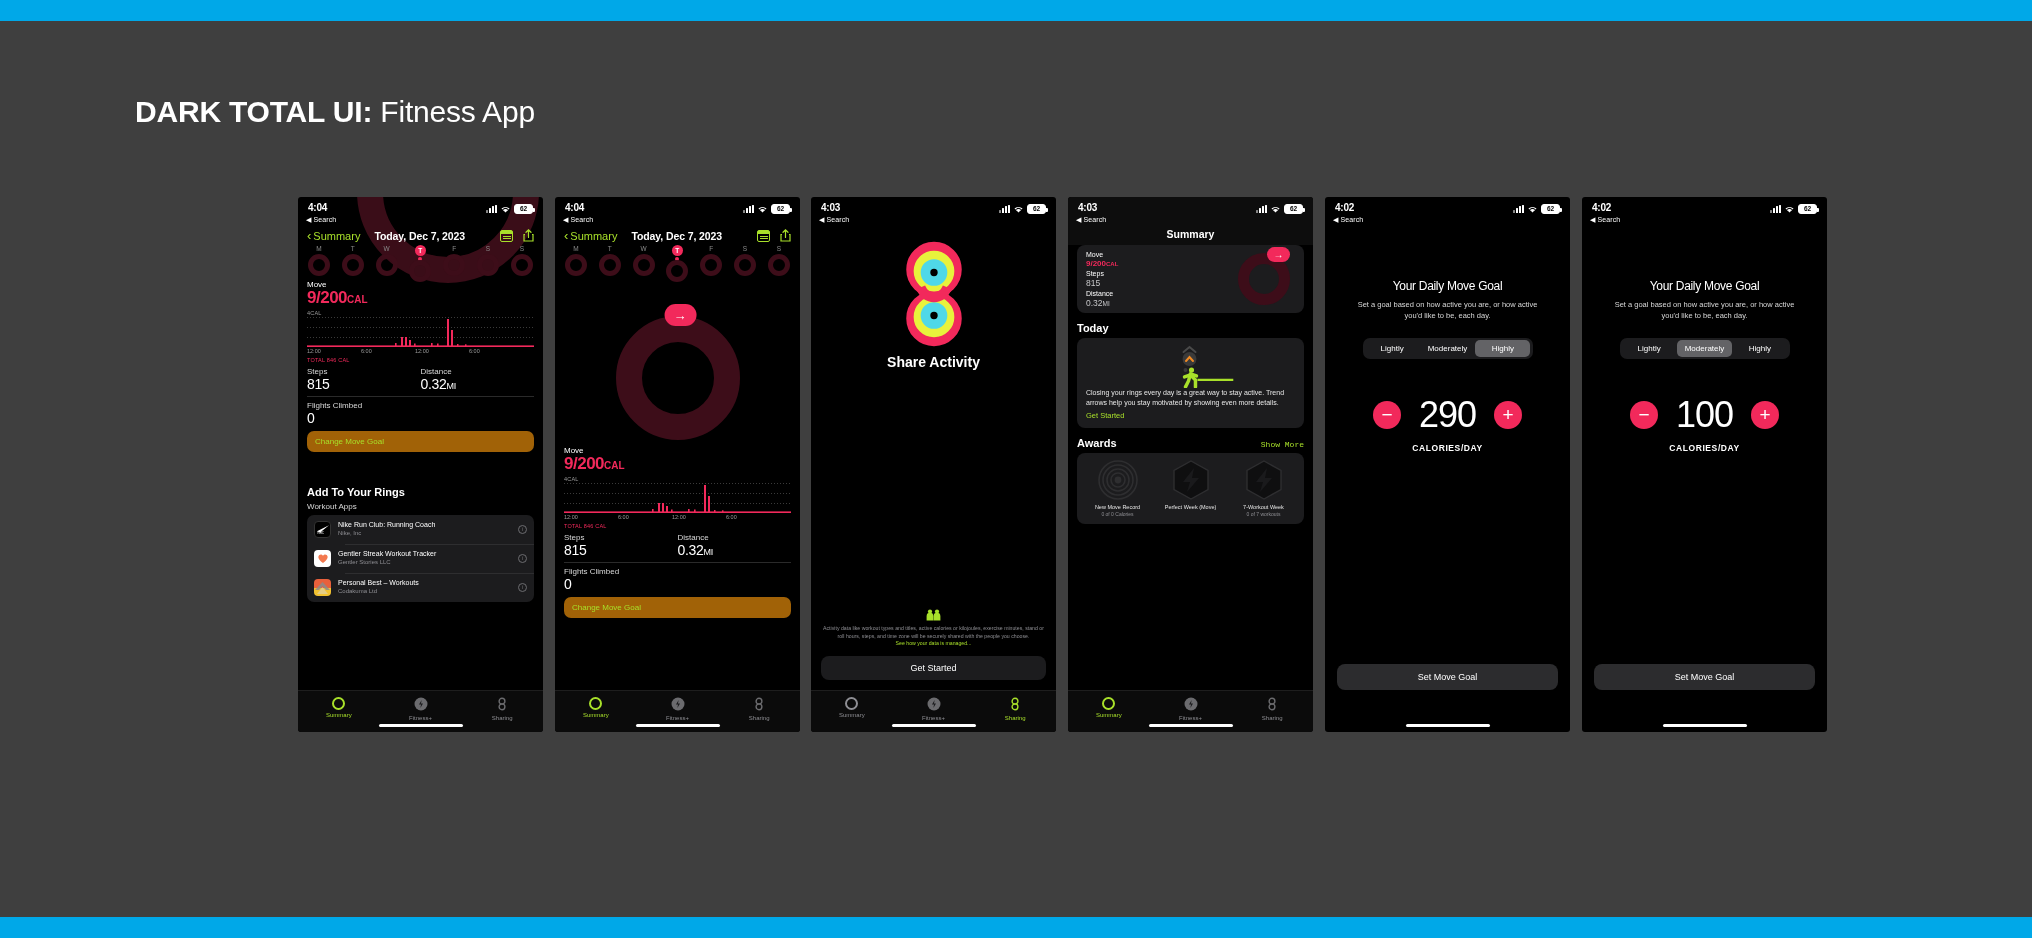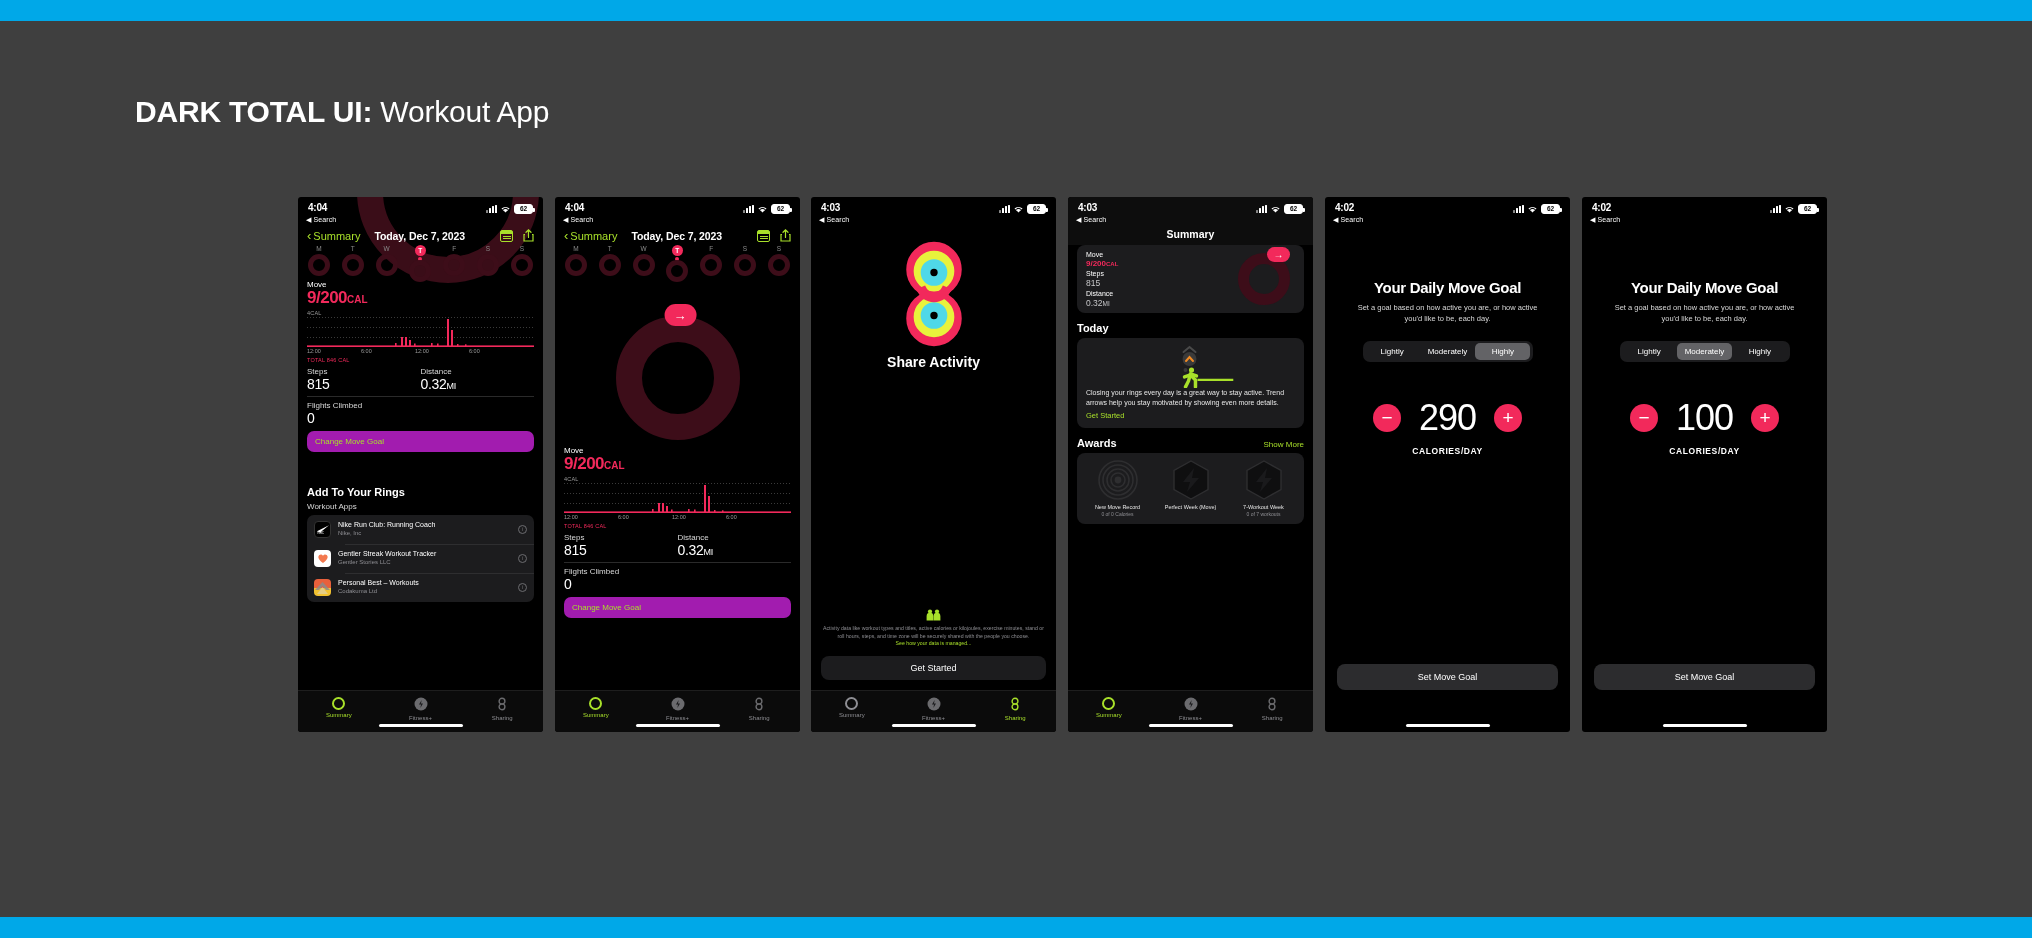--- a/index.html
+++ b/index.html
@@ -117,21 +117,21 @@
   
   .divider { height:1px; background:#2a2a2a; margin: 4px 9px 0; }
   .metrics { display:flex; padding: 4px 9px 0; }
   .metric { flex:1; }
   .metric .lbl { font-size: 8px; color:#d8d8d8; }
   .metric .val { font-size: 14px; color:#fff; font-weight:400; letter-spacing:-0.3px;}
   .metric .val small { font-size: 9px; }
 
   .flights { padding: 4px 9px 0; }
   .cmg-card {
-    margin: 5px 9px 0; background:#a21caf; border-radius:7px;
+    margin: 5px 9px 0; background:#a16207; border-radius:7px;
     padding: 6px 8px; color:#a8e02a; font-size:8px;
   }
 
   .sec-title { padding: 9px 9px 0; font-size: 11px; font-weight:700; color:#fff;margin-top:25px;}
   .sub-title { padding: 4px 9px 0; font-size: 8px; color:#d8d8d8;}
 
   .applist { margin: 4px 9px 0; background:#1c1c1e; border-radius:7px; overflow:hidden;}
   .approw { display:flex; align-items:center; gap:7px; padding: 6px 7px; position:relative;}
   .approw + .approw::before { content:""; position:absolute; left:38px; right:0; top:0; height:1px; background:#2e2e30;}
   .appicon { width:17px;height:17px;border-radius:4px; flex:0 0 auto; display:flex;align-items:center;justify-content:center; overflow:hidden;}
@@ -180,32 +180,32 @@
   .p4-header { text-align:center; font-size:10.5px; font-weight:700; padding: 1px 0 5px; background:#0d0d0d;}
   .sumcard { margin: 0 9px; background:#1c1c1e; border-radius:8px; padding: 6px 9px; position:relative; height:68px;}
   .sumcard .k { font-size:7px; color:#fff;}
   .sumcard .v { font-size:8px; font-weight:700; line-height:1.5;}
   .sumcard .v.move { color:#f2295b;}
   .sumcard .v.plain { color:#c6c6c8; font-weight:400; font-size:8.5px;}
   .sumring { position:absolute; right:14px; top:8px; width:52px;height:52px;border-radius:50%;border:11px solid #3d0d19;}
   .sumarrow { position:absolute; right:14px; top:2px; width:23px;height:15px;border-radius:8px;background:#f2295b;display:flex;align-items:center;justify-content:center;font-size:10px;color:#fff;}
   .h2row { display:flex; align-items:baseline; padding: 9px 9px 4px;}
   .h2row .h2 { font-size:11px; font-weight:700;}
-  .h2row .more { margin-left:auto; font-size:8px; color:#a8e02a;}
+  .h2row .more { margin-left:auto; font-size:8px; color:#a8e02a;font-family:Liberation Mono, monospace;}
   .trendcard { margin:0 9px; background:#1c1c1e; border-radius:8px; padding: 6px 9px 8px; }
   .trend-art { height:44px; position:relative;}
   .trendtxt { font-size:7px; color:#e6e6e6; line-height:1.45;}
   .trendlink { font-size:7.5px; color:#a8e02a; margin-top:3px;}
   .awardscard { margin: 0 9px; background:#1c1c1e; border-radius:8px; padding: 7px 4px 6px; display:flex;}
   .award { flex:1; text-align:center;}
   .award .anm { font-size:5.5px; color:#e6e6e6; margin-top:2px; line-height:1.3;}
   .award .asub { font-size:5px; color:#8e8e93; line-height:1.3;}
 
   
-  .goal-h1 { text-align:center; font-size:15px; font-weight:700; margin-top:52px; letter-spacing:-0.3px;}
+  .goal-h1 { text-align:center; font-size:12px; font-weight:400; margin-top:52px; letter-spacing:-0.3px;}
   .goal-p { text-align:center; font-size:7.5px; color:#d8d8d8; line-height:1.5; padding: 6px 25px 0;}
   .seg {
     margin: 16px auto 0; width: 170px; height: 21px; background:#1c1c1e; border-radius:7px;
     display:flex; padding:2px; position:relative;
   }
   .seg .opt { flex:1; display:flex;align-items:center;justify-content:center; font-size:8px; color:#fff; border-radius:5px;}
   .seg .opt.sel { background:#636366; }
   .stepper { display:flex; align-items:center; justify-content:center; gap:18px; margin-top:38px;}
   .circ-btn { width:28px;height:28px;border-radius:50%;background:#f2295b; display:flex;align-items:center;justify-content:center; color:#fff; font-size:19px; font-weight:300; line-height:1;}
   .goal-num { font-size:36px; font-weight:300; letter-spacing:-1px; line-height:1;}
@@ -214,21 +214,21 @@
     position:absolute; left:12px; right:12px; bottom:42px;
     background:#2c2c2e; border-radius:8px; text-align:center; padding:8px 0; font-size:9px;
   }
 </style>
 </head>
 <body>
 
 <div class="bar-top"></div>
 <div class="bar-bottom"></div>
 
-<div class="page-title"><b>DARK TOTAL UI:</b><span> Workout App</span></div>
+<div class="page-title"><b>DARK TOTAL UI:</b><span> Fitness App</span></div>
 
 <div class="phones">
 
   <div class="phone p1">
 
     <svg width="245" height="120" style="position:absolute;left:0;top:0;">
       <circle cx="150" cy="-5" r="78" fill="none" stroke="#3a0d18" stroke-width="26"></circle>
     </svg>
 
     <div class="statusbar">

